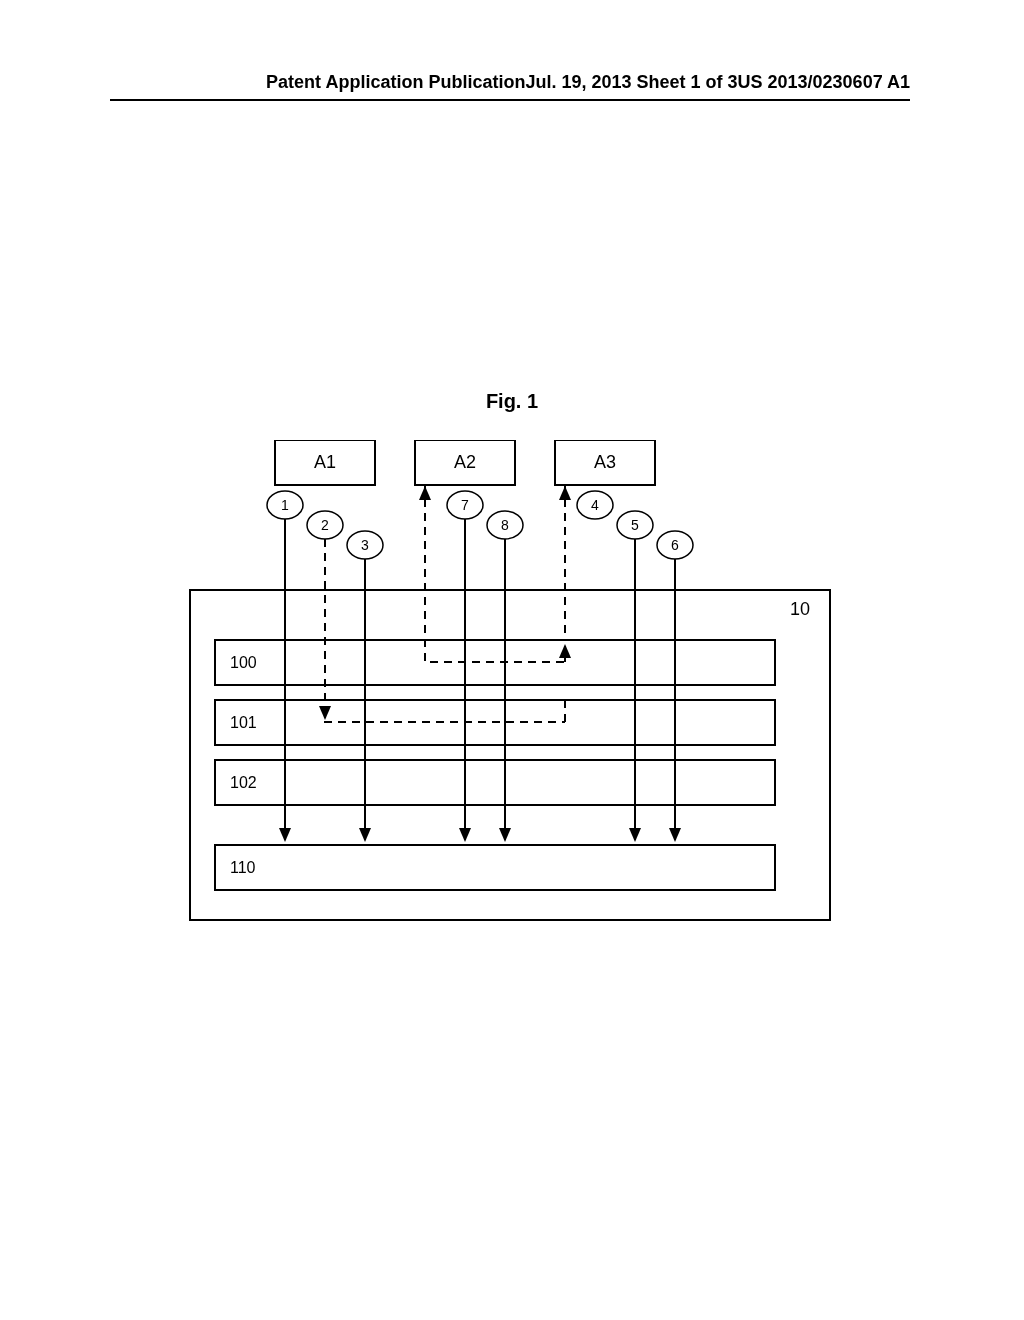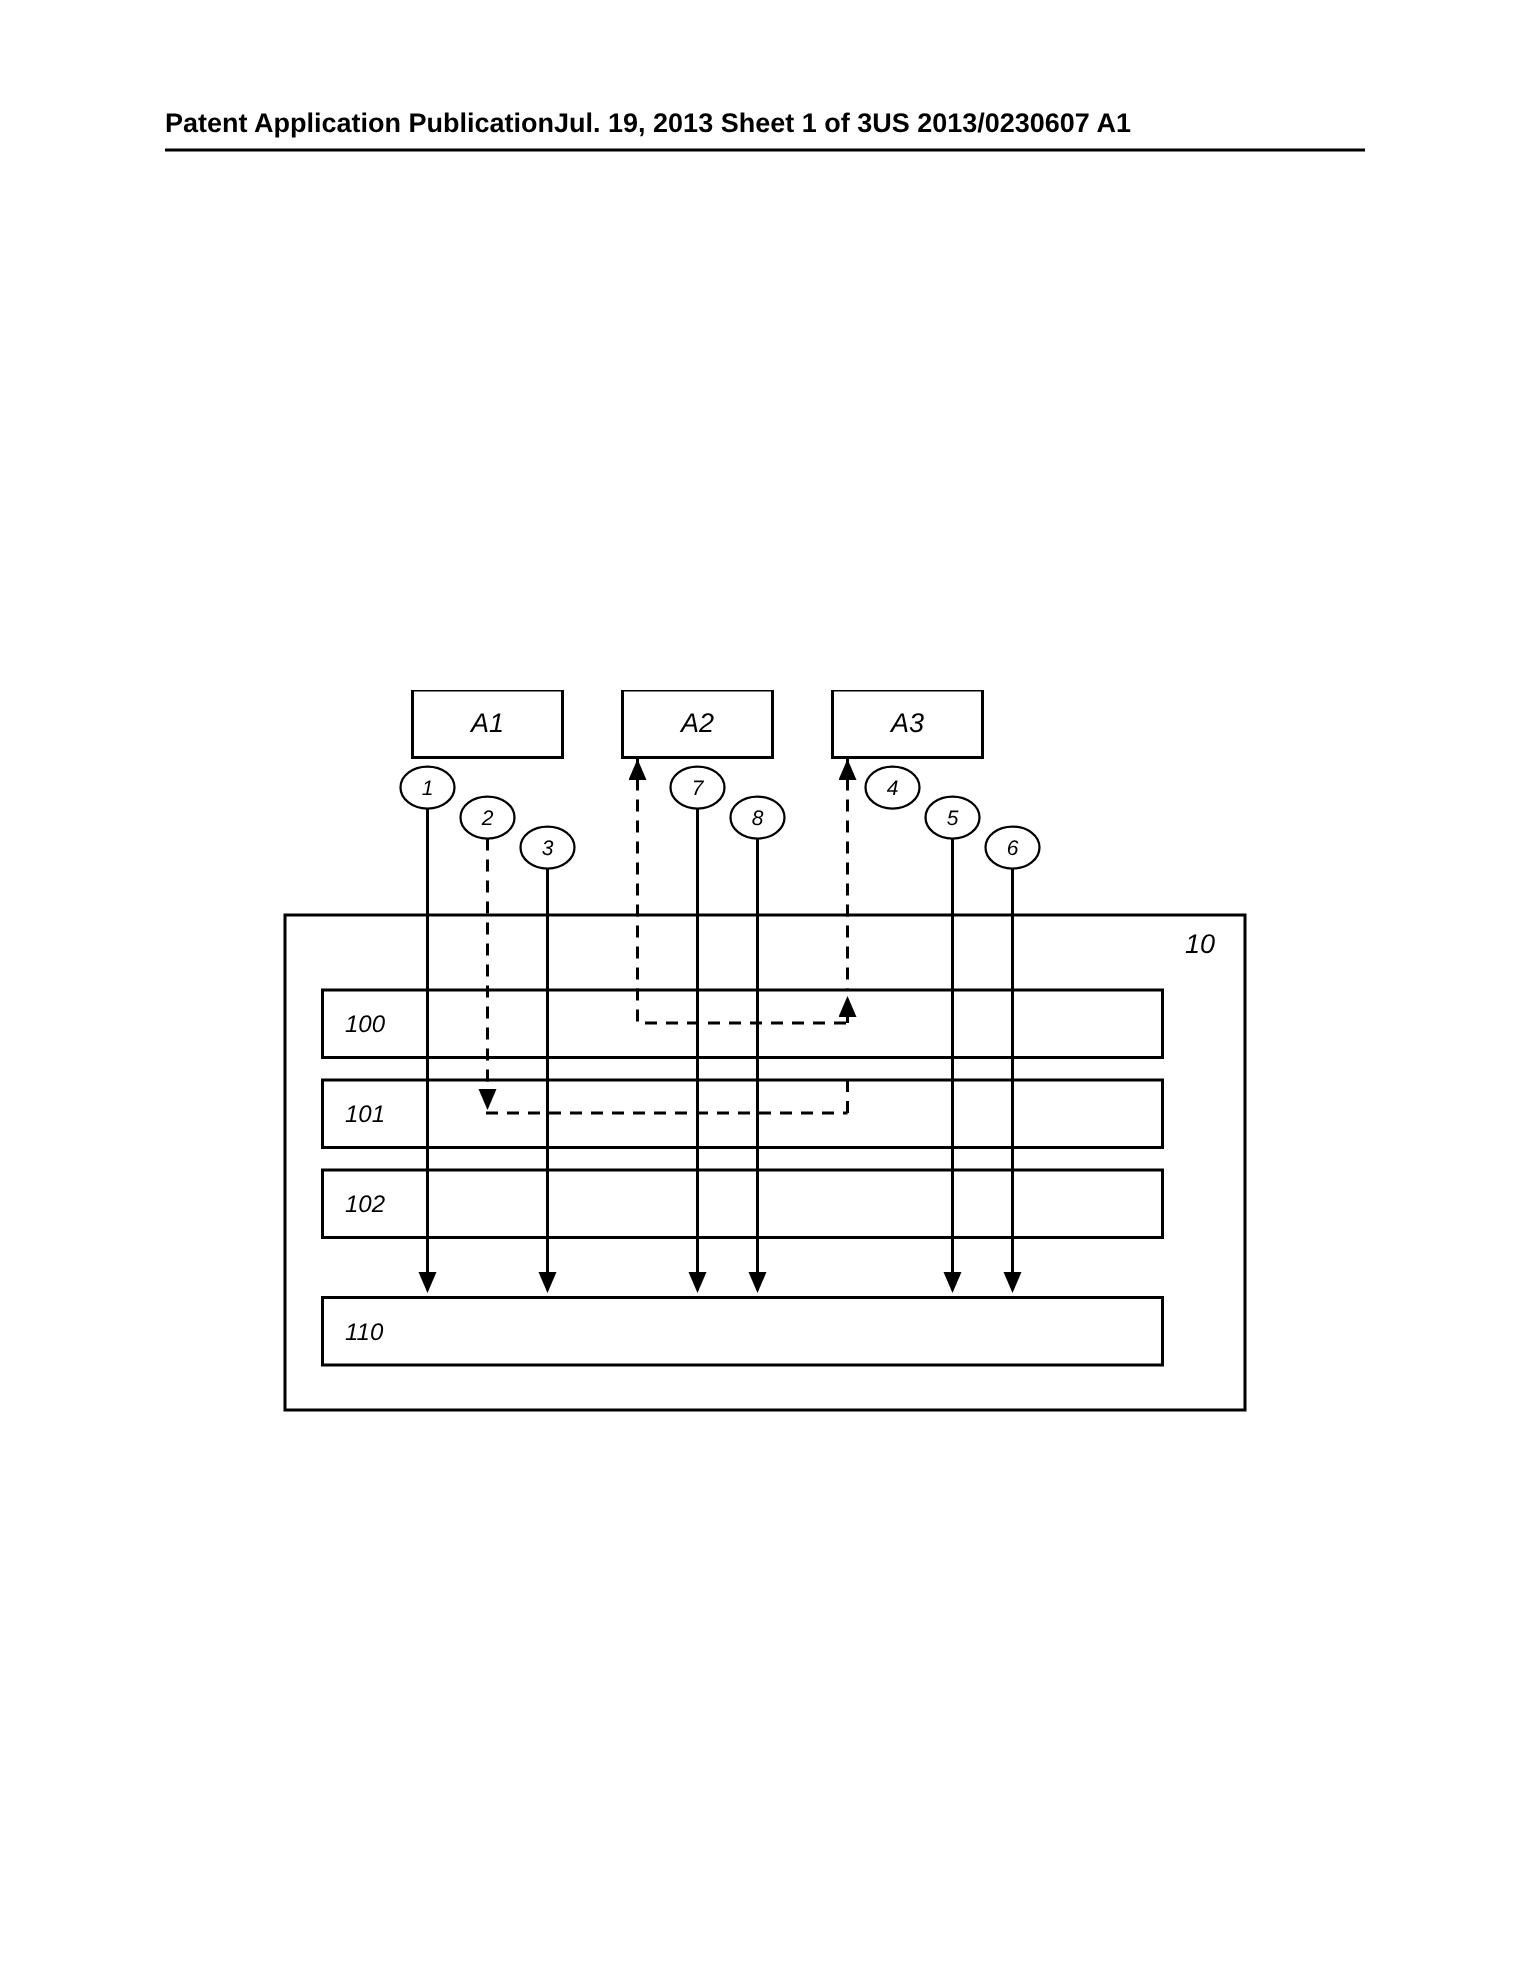--- a/index.html
+++ b/index.html
@@ -23,54 +23,54 @@
   }
   .header-line {
     border-top: 2px solid #000;
     width: 800px;
     margin: 6px 0 0 0;
   }
   .header-text {
     font-size: 18px;
     font-weight: bold;
     display: flex;
-    justify-content: flex-start;
+    justify-content: flex-end;
     width: 800px;
   }
   .fig-title {
     position: absolute;
     top: 390px;
     left: 0;
     width: 1024px;
     text-align: center;
     font-weight: bold;
     font-size: 20px;
   }
   .diagram {
     position: absolute;
-    top: 460px;
+    top: 440px;
     left: 170px;
     width: 680px;
     height: 500px;
-    font-style: italic;
   }
 </style>
 </head>
 <body>
 
 <div class="page">
   <div class="header">
     <div class="header-text">
       <span>Patent Application Publication</span>
       <span>Jul. 19, 2013  Sheet 1 of 3</span>
       <span>US 2013/0230607 A1</span>
     </div>
     <div class="header-line"></div>
   </div>
 
+  <div class="fig-title">Fig. 1</div>
 
   <div class="diagram">
     <svg width="680" height="500" viewBox="0 0 680 500">
       <defs>
         <marker id="arrow" markerWidth="10" markerHeight="10" refX="6" refY="3" orient="auto" markerUnits="strokeWidth">
           <path d="M0,0 L0,6 L7,3 z" fill="#000"></path>
         </marker>
       </defs>
 
       <rect x="105" y="0" width="100" height="45" fill="#fff" stroke="#000" stroke-width="2"></rect>

